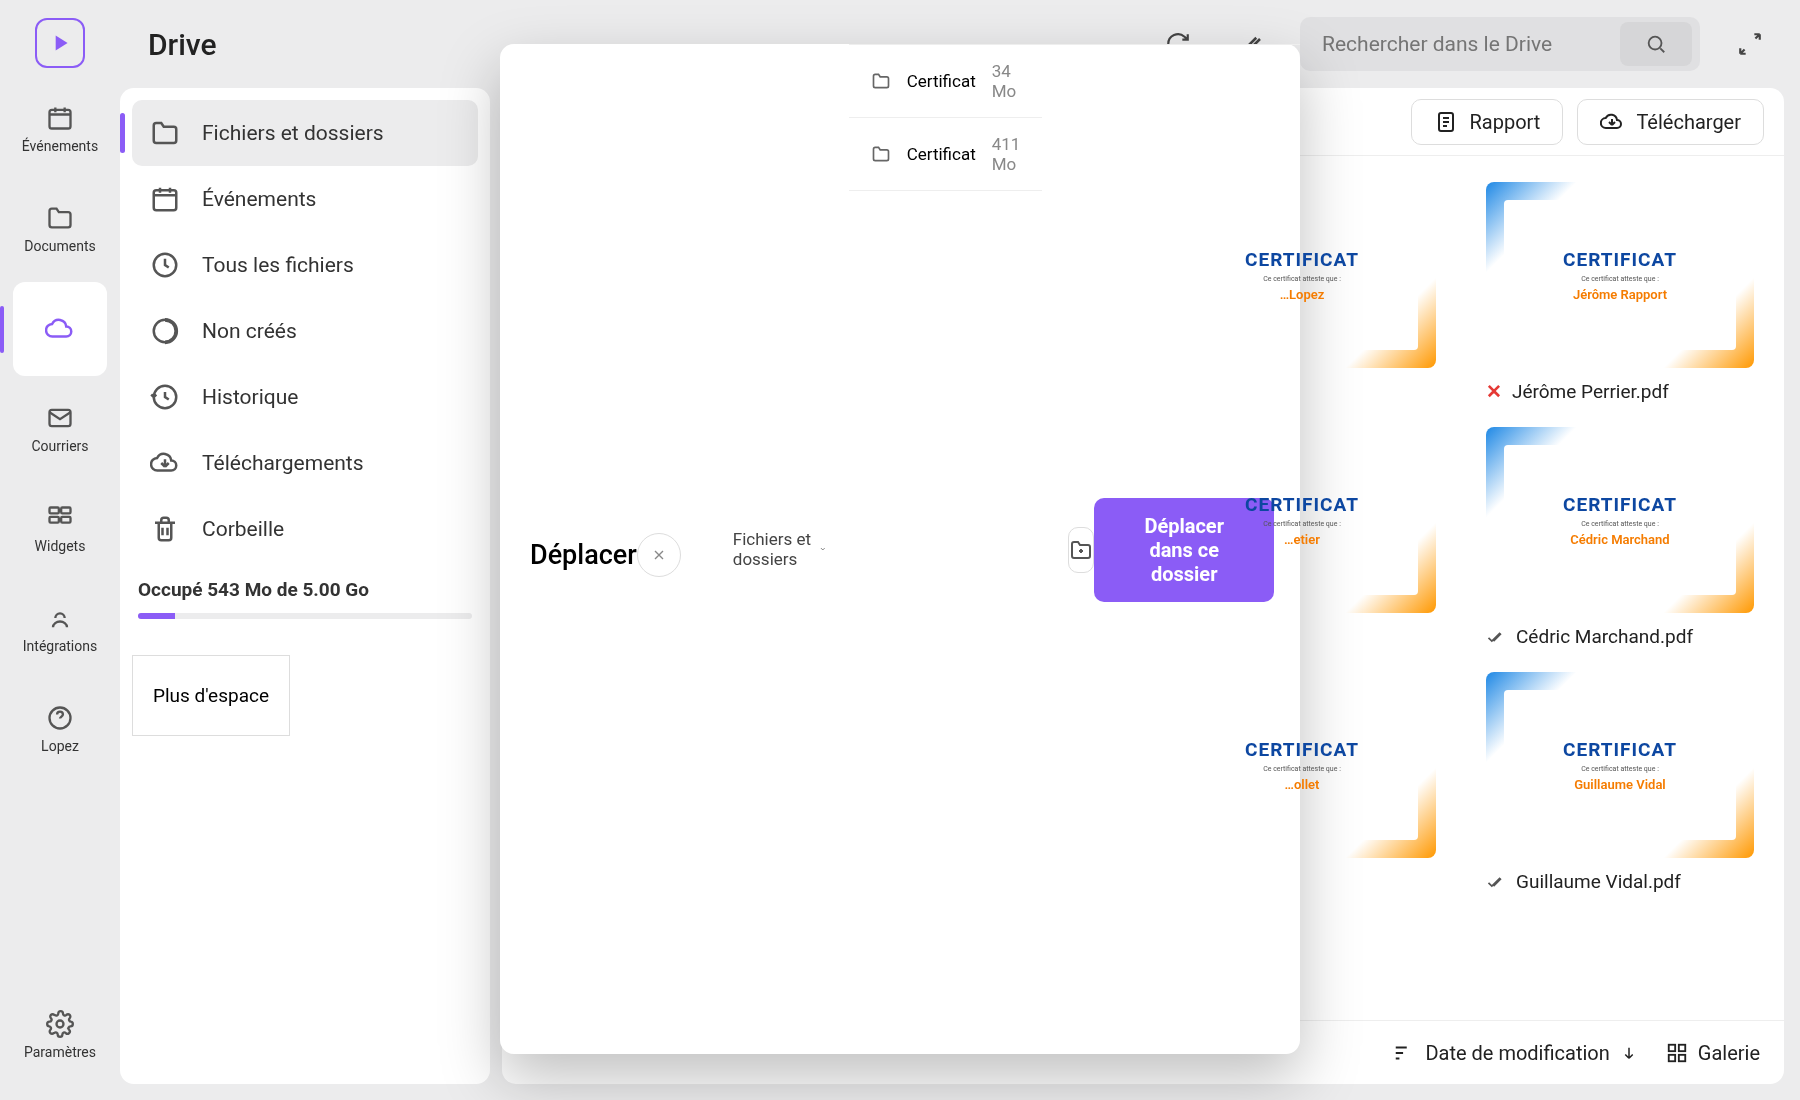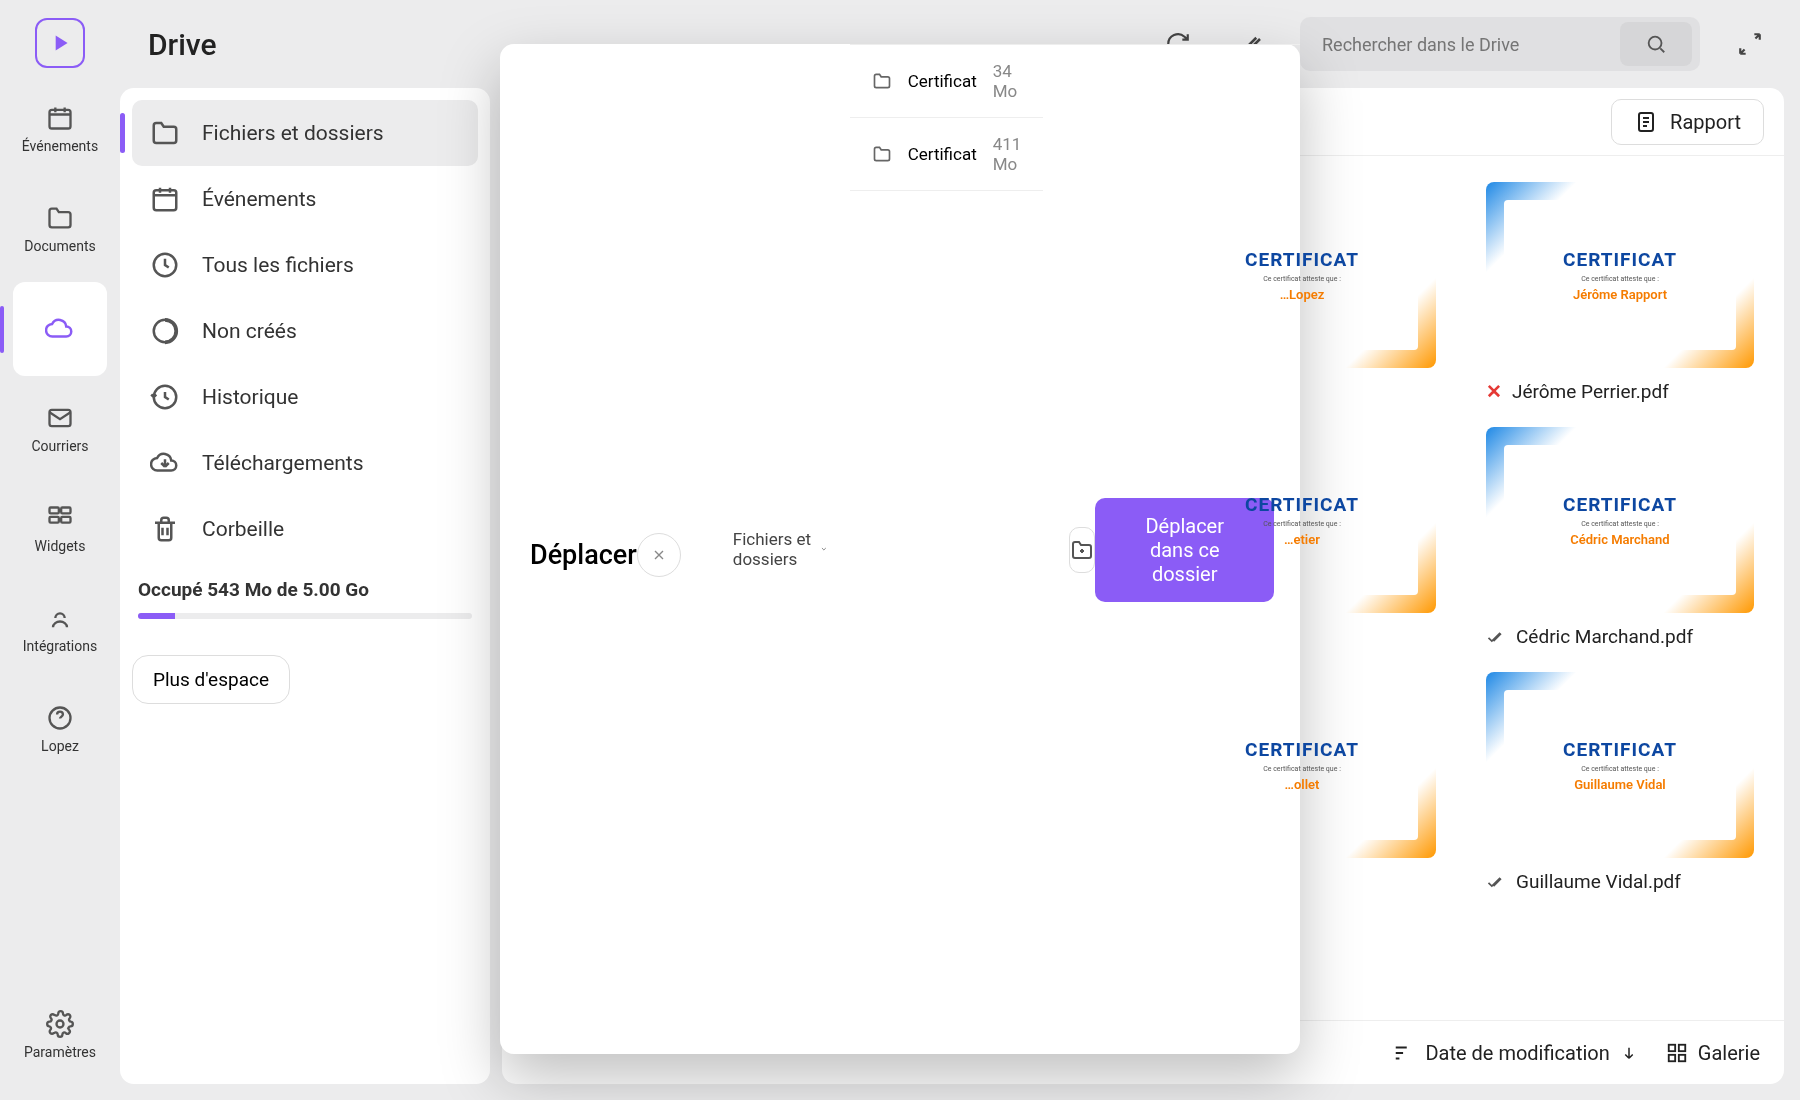--- a/index.html
+++ b/index.html
@@ -17,36 +17,36 @@
 .rail-item.active .icon { color: #8b5cf6; }
 .rail-label { font-size: 14px; color: #333; }
 .rail-spacer { flex: 1; }
 
 
 .main { flex: 1; display: flex; flex-direction: column; }
 .header { height: 88px; display: flex; align-items: center; padding: 0 28px; gap: 28px; }
 .header-title { font-size: 30px; font-weight: 500; color: #222; margin-right: auto; }
 .hdr-btn { width: 44px; height: 44px; display: flex; align-items: center; justify-content: center; border-radius: 8px; cursor: pointer; color: #444; }
 .search-wrap { display: flex; align-items: center; background: #e0e0e2; border-radius: 10px; height: 54px; padding: 0 8px 0 22px; width: 400px; }
-.search-input { flex: 1; background: transparent; border: none; outline: none; font-size: 18px; color: #1d4ed8; }
+.search-input { flex: 1; background: transparent; border: none; outline: none; font-size: 21px; color: #1d4ed8; }
 .search-btn { width: 72px; height: 44px; background: #d6d6d8; border-radius: 8px; display: flex; align-items: center; justify-content: center; }
 
 
 .content { flex: 1; display: flex; gap: 0; padding: 0 16px 16px 0; }
 
 
 .sidebar { width: 370px; background: #fff; border-radius: 14px; margin-right: 12px; padding: 12px 12px; display: flex; flex-direction: column; }
 .sb-item { display: flex; align-items: center; gap: 22px; height: 66px; padding: 0 18px; border-radius: 10px; cursor: pointer; color: #333; font-size: 21px; }
 .sb-item.active { background: #ececed; position: relative; }
 .sb-item.active::before { content: ""; position: absolute; left: -12px; top: 20%; width: 5px; height: 60%; background: #8b5cf6; border-radius: 3px; }
 .sb-item .icon { color: #555; display: flex; }
 .sb-storage { padding: 16px 6px; font-size: 19px; color: #333; font-weight: bold; }
 .sb-bar { height: 6px; background: #ececed; border-radius: 3px; margin-top: 12px; overflow: hidden; }
 .sb-bar-fill { height: 100%; background: #8b5cf6; width: 11%; }
-.sb-more { margin-top: 20px; padding: 12px 20px; border: 1px solid #ddd; border-radius: 16px; background: #fff; font-size: 19px; cursor: pointer; align-self: flex-start; }
+.sb-more { margin-top: 20px; padding: 28px 20px; border: 1px solid #ddd; border-radius: 0; background: #fff; font-size: 19px; cursor: pointer; align-self: flex-start; }
 
 
 .panel { flex: 1; background: #fff; border-radius: 14px; display: flex; flex-direction: column; overflow: hidden; }
 .panel-top { height: 68px; display: flex; align-items: center; padding: 0 20px; gap: 14px; border-bottom: 1px solid #eee; }
 .panel-top-spacer { flex: 1; }
 .pill-btn { display: flex; align-items: center; gap: 12px; padding: 10px 22px; border: 1px solid #ddd; border-radius: 10px; font-size: 20px; cursor: pointer; color: #222; }
 .grid { flex: 1; padding: 26px 30px; display: grid; grid-template-columns: repeat(4, 1fr); gap: 24px 50px; align-content: start; overflow: hidden; }
 .card { display: flex; flex-direction: column; gap: 12px; }
 .thumb { width: 100%; height: 186px; border-radius: 8px; background: linear-gradient(135deg, #1e88e5 0%, #fff 20%, #fff 80%, #ff9800 100%); position: relative; overflow: hidden; display:flex; align-items:center; justify-content:center; }
 .thumb::before { content:""; position:absolute; inset:18px; background:#fff; border-radius:4px; }
@@ -69,21 +69,21 @@
 .modal-close { width: 44px; height: 44px; border: 1px solid #ddd; border-radius: 50%; display: flex; align-items: center; justify-content: center; cursor: pointer; color: #888; font-size: 18px; }
 .modal-sep { height: 1px; background: #eee; }
 .modal-crumb { padding: 16px 22px; font-size: 17px; color: #444; display: flex; align-items: center; gap: 6px; cursor:pointer; }
 .modal-list { flex: 1; }
 .m-row { display: flex; align-items: center; padding: 16px 22px; border-top: 1px solid #eee; gap: 16px; font-size: 17px; cursor: pointer; }
 .m-row:last-child { border-bottom: 1px solid #eee; }
 .m-row .nm { flex: 1; }
 .m-row .sz { color: #888; }
 .modal-foot { border-top: 1px solid #eee; padding: 24px 26px; display: flex; align-items: center; justify-content: space-between; }
 .new-folder { width: 46px; height: 46px; border: 1px solid #ddd; border-radius: 10px; display: flex; align-items: center; justify-content: center; cursor: pointer; }
-.move-btn { background: #8b5cf6; color: #fff; padding: 16px 40px; border-radius: 10px; font-size: 20px; font-weight: 400; border: none; cursor: pointer; }
+.move-btn { background: #8b5cf6; color: #fff; padding: 16px 40px; border-radius: 10px; font-size: 20px; font-weight: 700; border: none; cursor: pointer; }
 
 svg { display: block; }
 </style>
 </head>
 <body>
 
 <div class="app">
 
   <div class="rail">
     <div class="rail-logo">
@@ -267,20 +267,26 @@
 
       <div class="panel">
         <div class="panel-top">
           <div class="panel-top-spacer"></div>
           <div class="pill-btn">
             <svg width="24" height="24" viewBox="0 0 24 24" fill="none" stroke="currentColor" stroke-width="2">
                 <rect x="5" y="3" width="14" height="18" rx="2"></rect>
                 <path d="M9 8h6M9 12h6M9 16h4"></path>
               </svg>
             <span>Rapport</span>
+          </div>
+          <div class="pill-btn">
+            <svg width="24" height="24" viewBox="0 0 24 24" fill="none" stroke="currentColor" stroke-width="2">
+                <path d="M17 18a4 4 0 000-8 6 6 0 00-11.3-2A5 5 0 006 18h11zM12 9v6m0 0l-3-3m3 3l3-3"></path>
+              </svg>
+            <span>Télécharger</span>
           </div>
         </div>
         <div class="grid" id="grid">
             <div></div>
             <div></div>
             <div class="card">
          <div class="thumb">
            <div class="thumb-label">
              <div class="thumb-title">CERTIFICAT</div>
              <div class="thumb-sub">Ce certificat atteste que :</div>

